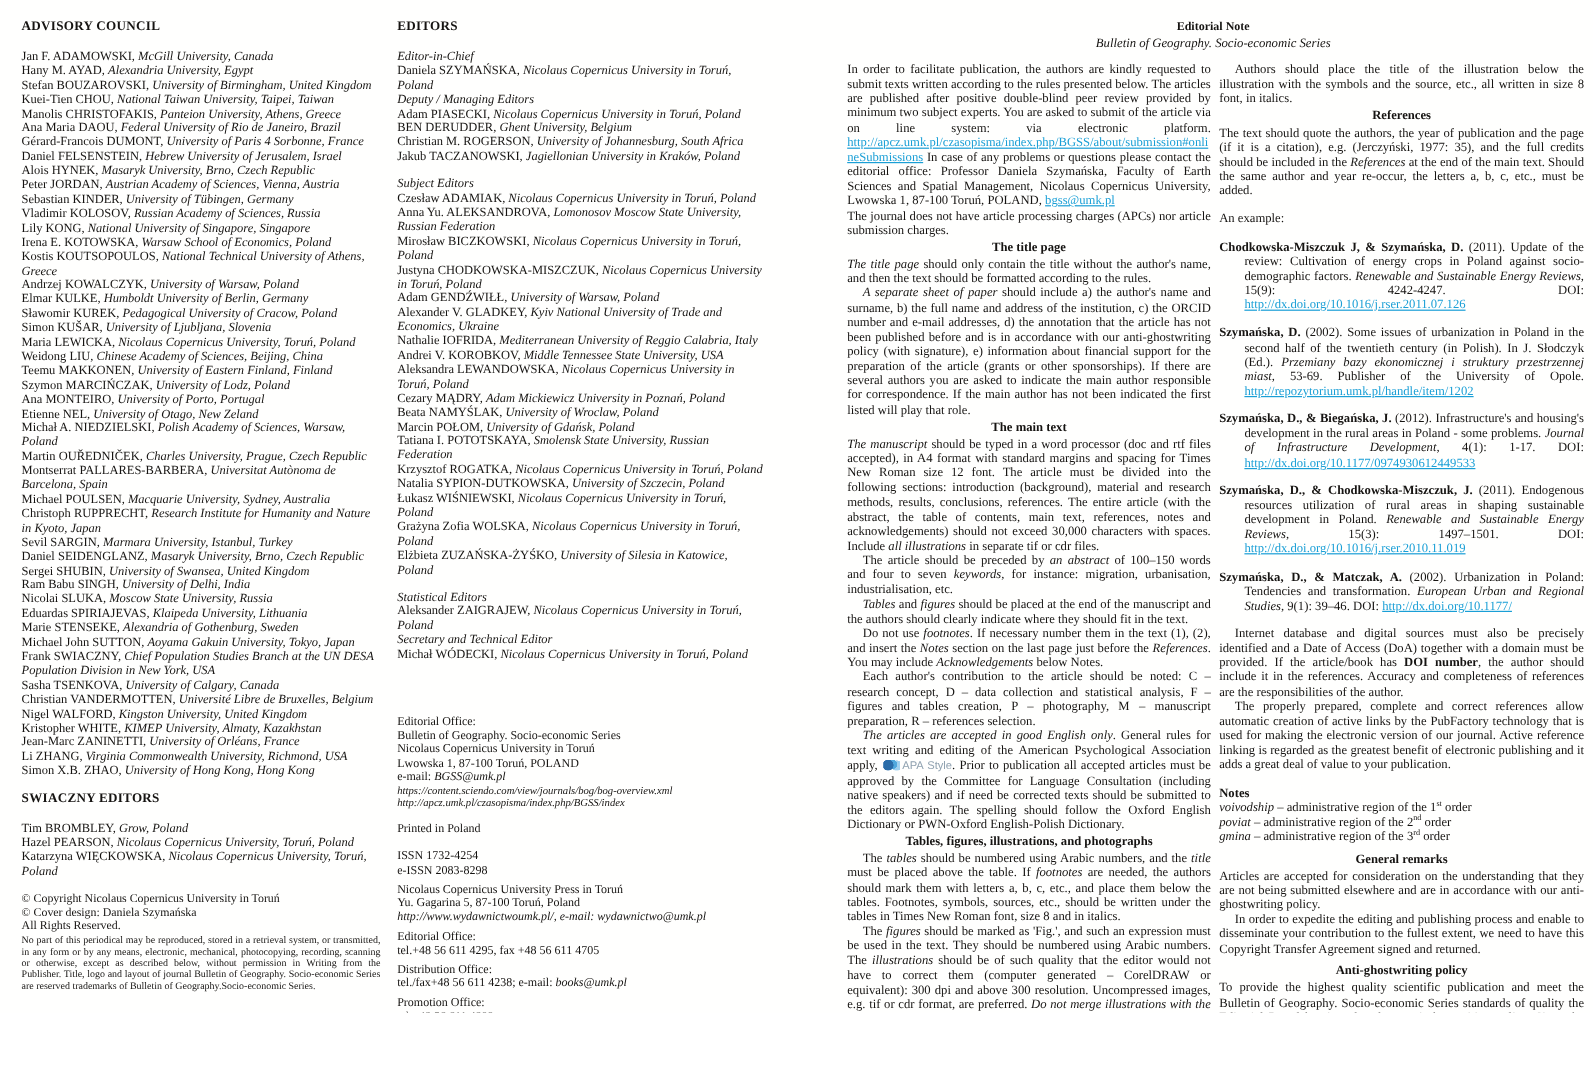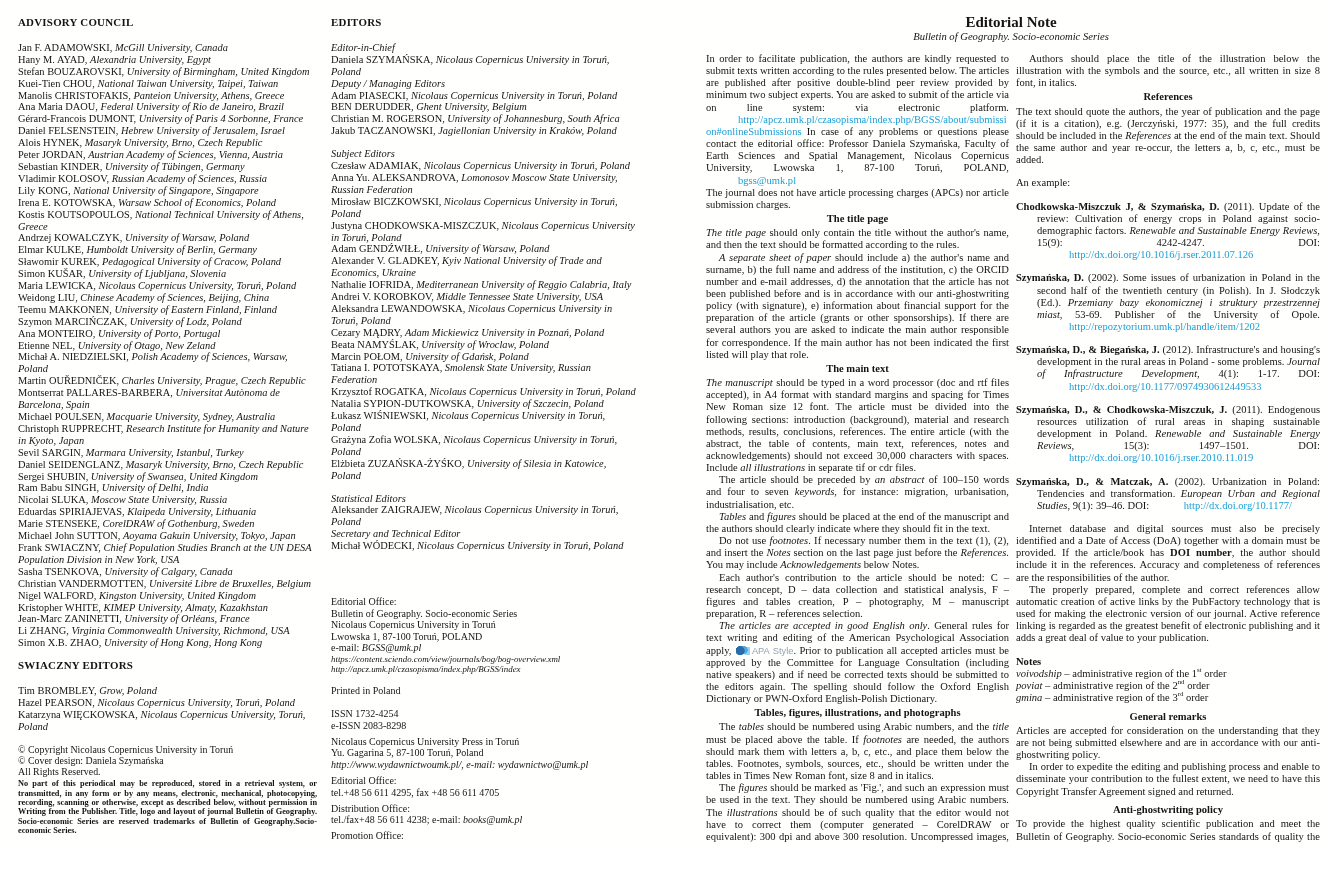--- a/index.html
+++ b/index.html
@@ -2,46 +2,46 @@
 <html><head>
 <meta charset="utf-8">
 <style>
   html,body{margin:0;padding:0;background:#ffffff;}
   .page{position:relative;width:1328px;height:844px;background:#fffffe;color:#161412;
         font-family:"Liberation Serif","DejaVu Serif",serif;font-size:10.4px;overflow:hidden;}
   .col{position:absolute;top:17px;}
   .c1{left:18px;width:299px;line-height:11.9px;}
   .c2{left:331px;width:306px;line-height:11.9px;}
   .rhead{position:absolute;left:700px;top:16px;width:622px;text-align:center;line-height:13.5px;}
-  .rtitle{font-weight:bold;font-size:15px;}
+  .rtitle{font-weight:bold;font-size:10px;}
   .rsub{font-style:italic;font-size:10.6px;}
   .c3{left:706px;top:53px;width:303px;}
   .c4{left:1016px;top:53px;width:304px;}
   .c3,.c4{font-size:10.55px;line-height:12.15px;text-align:justify;}
   
   .h1{font-weight:bold;font-size:10.9px;letter-spacing:.25px;margin-bottom:13px;}
   .m{}
   .rl{font-style:italic;}
   .p{margin:0;}
   .ind{text-indent:13px;}
   .ch{font-weight:bold;text-align:center;margin:2px 0 2px;}
   .lh{font-weight:bold;margin-top:11px;}
   .ref{padding-left:21px;text-indent:-21px;margin-bottom:11px;}
   .n{text-align:left;}
-  .sm{font-size:8.3px;line-height:9.4px;text-align:justify;margin-top:2px;font-weight:bold;}
+  .sm{font-size:8.3px;line-height:9.4px;text-align:justify;margin-top:2px;}
   .cr{font-size:9.9px;line-height:11.2px;}
   .of{font-size:10px;line-height:11.6px;}
   .ofs{font-size:8.9px;line-height:10.2px;font-style:italic;}
   .gap{height:11px;}
   .gap2{height:44px;}
   .gs{height:4.5px;}
   
   .i{font-style:italic;}
   .b{font-weight:bold;}
-  .link{color:#1a9fd6;overflow-wrap:anywhere;cursor:pointer;margin-left:32px;}
+  .link{color:#1a9fd6;text-decoration:underline;overflow-wrap:anywhere;cursor:pointer;}
   .sup{vertical-align:super;font-size:6.8px;line-height:0;}
   .apai{display:inline-block;width:14px;height:9px;margin:0 2px 0 1px;vertical-align:-1px;
         background:
           radial-gradient(circle at 29% 52%,#2a6ca8 0 40%,rgba(0,0,0,0) 43%),
           radial-gradient(circle at 56% 44%,#4fa8dd 0 40%,rgba(0,0,0,0) 43%),
           radial-gradient(circle at 80% 56%,#9fd1ef 0 34%,rgba(0,0,0,0) 37%);}
   .apat{color:#90a2b0;font-family:"Liberation Sans","DejaVu Sans",sans-serif;font-size:9.3px;}
 </style>
 </head>
 <body>
@@ -78,21 +78,21 @@
       <div class="m"><span>Martin OUŘEDNIČEK, </span><span class="i">Charles University, Prague, Czech Republic</span></div>
       <div class="m"><span>Montserrat PALLARES-BARBERA, </span><span class="i">Universitat Autònoma de Barcelona, Spain</span></div>
       <div class="m"><span>Michael POULSEN, </span><span class="i">Macquarie University, Sydney, Australia</span></div>
       <div class="m"><span>Christoph RUPPRECHT, </span><span class="i">Research Institute for Humanity and Nature in Kyoto, Japan</span></div>
       <div class="m"><span>Sevil SARGIN, </span><span class="i">Marmara University, Istanbul, Turkey</span></div>
       <div class="m"><span>Daniel SEIDENGLANZ, </span><span class="i">Masaryk University, Brno, Czech Republic</span></div>
       <div class="m"><span>Sergei SHUBIN, </span><span class="i">University of Swansea, United Kingdom</span></div>
       <div class="m"><span>Ram Babu SINGH, </span><span class="i">University of Delhi, India</span></div>
       <div class="m"><span>Nicolai SLUKA, </span><span class="i">Moscow State University, Russia</span></div>
       <div class="m"><span>Eduardas SPIRIAJEVAS, </span><span class="i">Klaipeda University, Lithuania</span></div>
-      <div class="m"><span>Marie STENSEKE, </span><span class="i">CorelDRAW of Gothenburg, Sweden</span></div>
+      <div class="m"><span>Marie STENSEKE, </span><span class="i">Alexandria of Gothenburg, Sweden</span></div>
       <div class="m"><span>Michael John SUTTON, </span><span class="i">Aoyama Gakuin University, Tokyo, Japan</span></div>
       <div class="m"><span>Frank SWIACZNY, </span><span class="i">Chief Population Studies Branch at the UN DESA Population Division in New York, USA</span></div>
       <div class="m"><span>Sasha TSENKOVA, </span><span class="i">University of Calgary, Canada</span></div>
       <div class="m"><span>Christian VANDERMOTTEN, </span><span class="i">Université Libre de Bruxelles, Belgium</span></div>
       <div class="m"><span>Nigel WALFORD, </span><span class="i">Kingston University, United Kingdom</span></div>
       <div class="m"><span>Kristopher WHITE, </span><span class="i">KIMEP University, Almaty, Kazakhstan</span></div>
       <div class="m"><span>Jean-Marc ZANINETTI, </span><span class="i">University of Orléans, France</span></div>
       <div class="m"><span>Li ZHANG, </span><span class="i">Virginia Commonwealth University, Richmond, USA</span></div>
       <div class="m"><span>Simon X.B. ZHAO, </span><span class="i">University of Hong Kong, Hong Kong</span></div>
       <div class="gap"></div>

